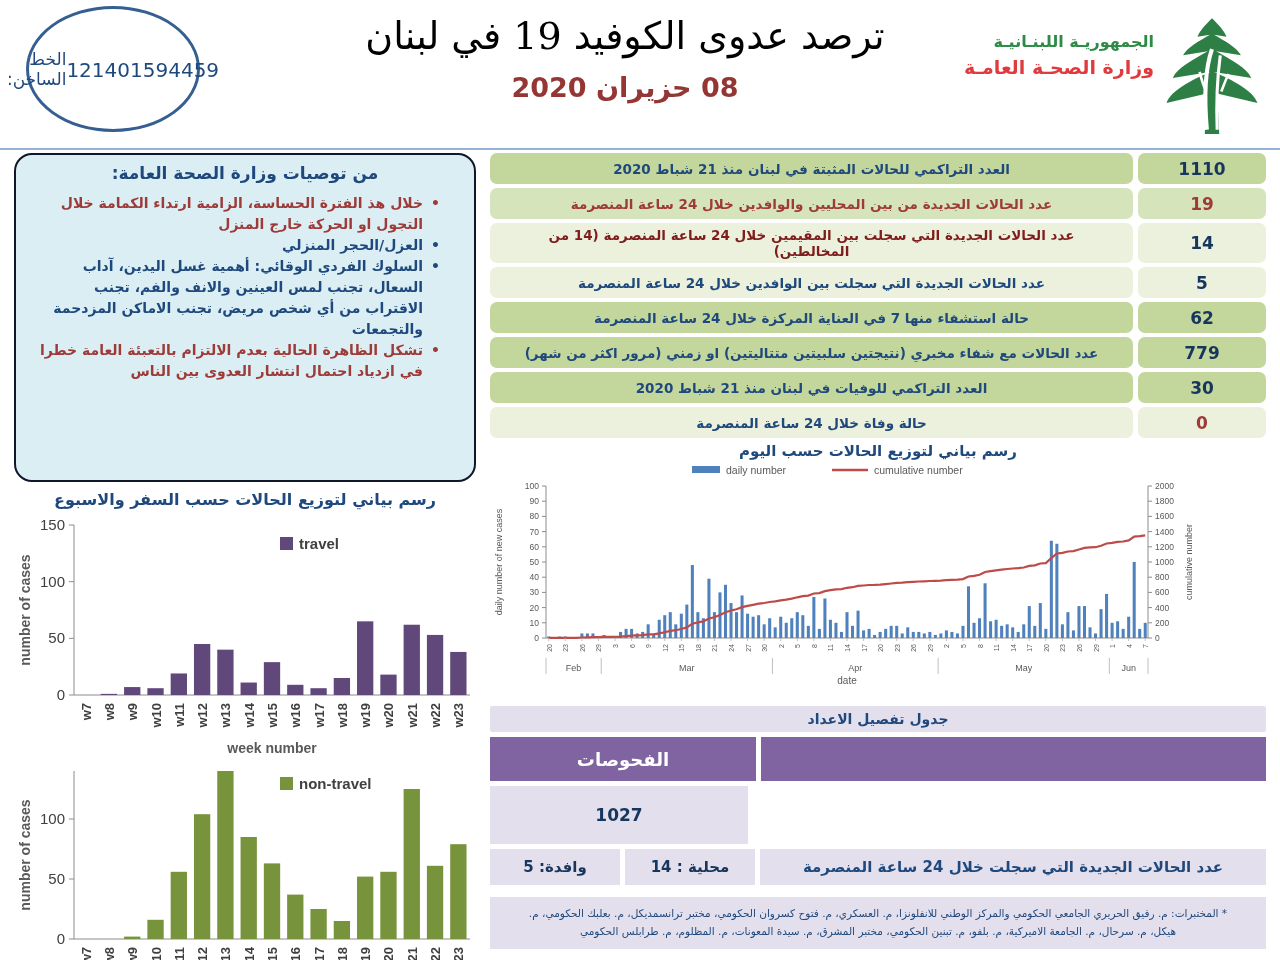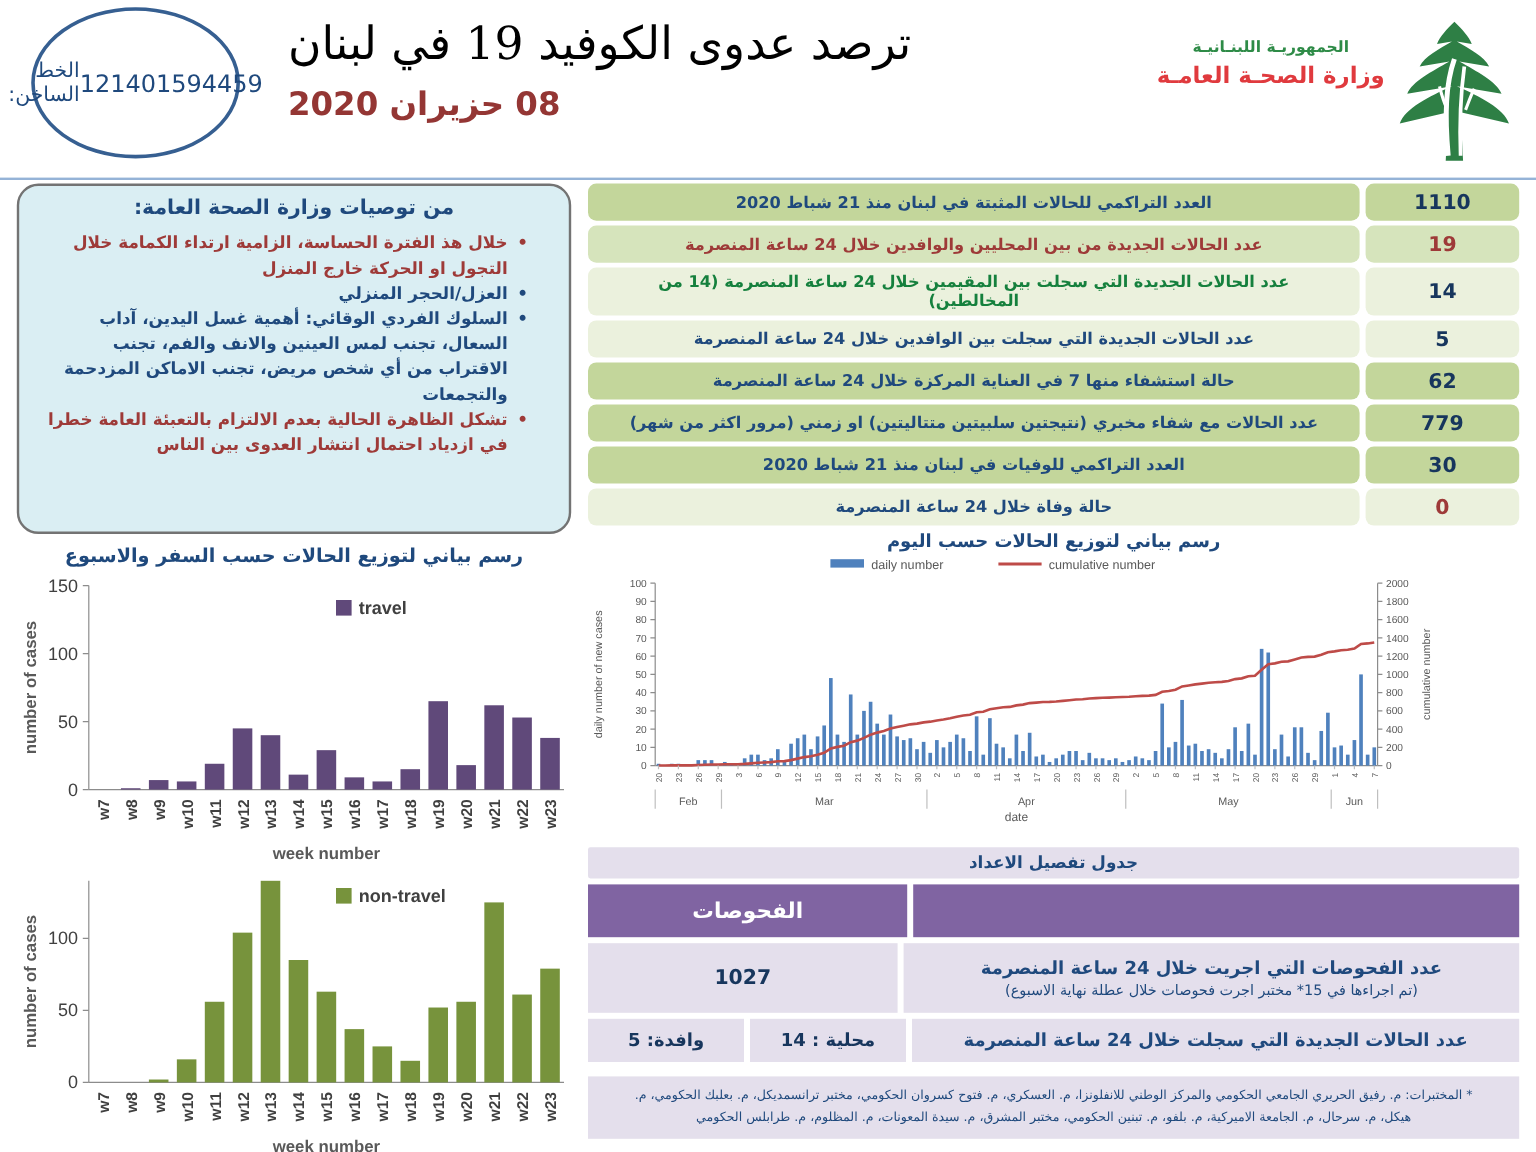--- a/index.html
+++ b/index.html
@@ -7,40 +7,40 @@
   .page { width: 1280px; height: 960px; background: #fff; position: relative; overflow: hidden; margin: 0 auto; }
 
   
   .hotline { position: absolute; left: 26px; top: 6px; width: 174px; height: 126px;
     border: 3px solid #365f91; border-radius: 50%;
     display: flex; align-items: center; justify-content: center;
     color: #1f497d; background: #fff; }
   .hotline .lbl { font-size: 17px; direction: rtl; }
   .hotline .num { font-size: 20px; margin-top: 2px; }
 
-  .title-block { position: absolute; left: 240px; top: 14px; width: 770px; text-align: left; }
+  .title-block { position: absolute; left: 240px; top: 14px; width: 770px; text-align: center; }
   .main-title { font-family: "DejaVu Serif", "DejaVu Sans", serif; font-size: 38px; font-weight: 400;
     color: #000; direction: rtl; }
   .report-date { margin-top: 14px; font-size: 27px; font-weight: bold; color: #943634; direction: rtl; }
 
   .logo { position: absolute; right: 16px; top: 14px; display: flex; align-items: flex-start; gap: 6px; }
   .ministry { text-align: center; direction: rtl; margin-top: 18px; }
-  .ministry .l1 { color: #2e8b47; font-weight: bold; font-size: 13px; }
+  .ministry .l1 { color: #2e8b47; font-weight: bold; font-size: 16px; text-align: right; }
   .ministry .l2 { color: #e03a3e; font-weight: bold; font-size: 19px; margin-top: 5px; }
 
   .divider { position: absolute; top: 148px; left: 0; width: 1280px; border-top: 2px solid #95b3d7; }
 
   
   .content { position: absolute; top: 153px; left: 14px; width: 1252px; display: flex; gap: 14px; }
   .left-col { width: 462px; flex: none; }
   .right-col { flex: 1; min-width: 0; }
 
   
-  .reco-box { border: 2px solid #737373; background: #daeef3; border-radius: 18px;
-    padding: 8px 12px 22px; direction: rtl; height: 292px; }
+  .reco-box { border: 2px solid #0f172a; background: #daeef3; border-radius: 18px;
+    padding: 8px 12px 22px; direction: rtl; height: 329px; }
   .reco-title { text-align: center; color: #1f497d; font-weight: bold; font-size: 17px; margin-bottom: 10px; }
   .reco-list { list-style: none; padding: 0 22px 0 4px; }
   .reco-list li { display: flex; gap: 8px; font-size: 14px; font-weight: bold; line-height: 1.5; }
   .reco-list .blt { flex: none; }
 
   .chart-title { text-align: center; color: #1f497d; font-weight: bold; font-size: 16px;
     margin-top: 8px; direction: rtl; }
   .chart-title.daily { font-size: 15px; margin: 2px 0 0; }
 
   svg text { font-family: "Liberation Sans", "DejaVu Sans", sans-serif; }
@@ -233,21 +233,21 @@
       <div id="stats-table">
           <div class="stat-row">
             <div class="stat-label" style="background: rgb(195, 214, 155); color: rgb(31, 73, 125);">العدد التراكمي للحالات المثبتة في لبنان منذ 21 شباط 2020</div>
             <div class="stat-value" style="background: rgb(195, 214, 155); color: rgb(23, 54, 93);">1110</div>
           </div>
           <div class="stat-row">
             <div class="stat-label" style="background: rgb(214, 228, 188); color: rgb(158, 58, 56);">عدد الحالات الجديدة من بين المحليين والوافدين خلال 24 ساعة المنصرمة</div>
             <div class="stat-value" style="background: rgb(214, 228, 188); color: rgb(158, 58, 56);">19</div>
           </div>
           <div class="stat-row">
-            <div class="stat-label" style="background: rgb(235, 241, 221); color: #15803d;">عدد الحالات الجديدة التي سجلت بين المقيمين خلال 24 ساعة المنصرمة (14 من المخالطين)</div>
+            <div class="stat-label" style="background: rgb(235, 241, 221); color: #7f1d1d;">عدد الحالات الجديدة التي سجلت بين المقيمين خلال 24 ساعة المنصرمة (14 من المخالطين)</div>
             <div class="stat-value" style="background: rgb(235, 241, 221); color: rgb(23, 54, 93);">14</div>
           </div>
           <div class="stat-row">
             <div class="stat-label" style="background: rgb(235, 241, 221); color: rgb(31, 73, 125);">عدد الحالات الجديدة التي سجلت بين الوافدين خلال 24 ساعة المنصرمة</div>
             <div class="stat-value" style="background: rgb(235, 241, 221); color: rgb(23, 54, 93);">5</div>
           </div>
           <div class="stat-row">
             <div class="stat-label" style="background: rgb(195, 214, 155); color: rgb(31, 73, 125);">حالة استشفاء منها 7 في العناية المركزة خلال 24 ساعة المنصرمة</div>
             <div class="stat-value" style="background: rgb(195, 214, 155); color: rgb(23, 54, 93);">62</div>
           </div>
@@ -514,24 +514,20 @@
           </svg></div>
 
       <div class="details">
         <div class="details-title">جدول تفصيل الاعداد</div>
         <div class="trow">
           <div class="tcell hdr hdr-tests">الفحوصات</div>
           <div class="tcell hdr hdr-blank"></div>
         </div>
         <div class="trow">
           <div class="tcell lav val-1027">1027</div>
-          <div class="tcell lav lbl-tests">
-            <div class="main">عدد الفحوصات التي اجريت خلال 24 ساعة المنصرمة</div>
-            <div class="sub">(تم اجراءها في 15* مختبر اجرت فحوصات خلال عطلة نهاية الاسبوع)</div>
-          </div>
         </div>
         <div class="trow">
           <div class="tcell lav val-half">وافدة: 5</div>
           <div class="tcell lav val-half">محلية : 14</div>
           <div class="tcell lav lbl-new">عدد الحالات الجديدة التي سجلت خلال 24 ساعة المنصرمة</div>
         </div>
       </div>
 
       <div class="footnote">
         <div>* المختبرات: م. رفيق الحريري الجامعي الحكومي والمركز الوطني للانفلونزا، م. العسكري، م. فتوح كسروان الحكومي، مختبر ترانسمديكل، م. بعلبك الحكومي، م.</div>

